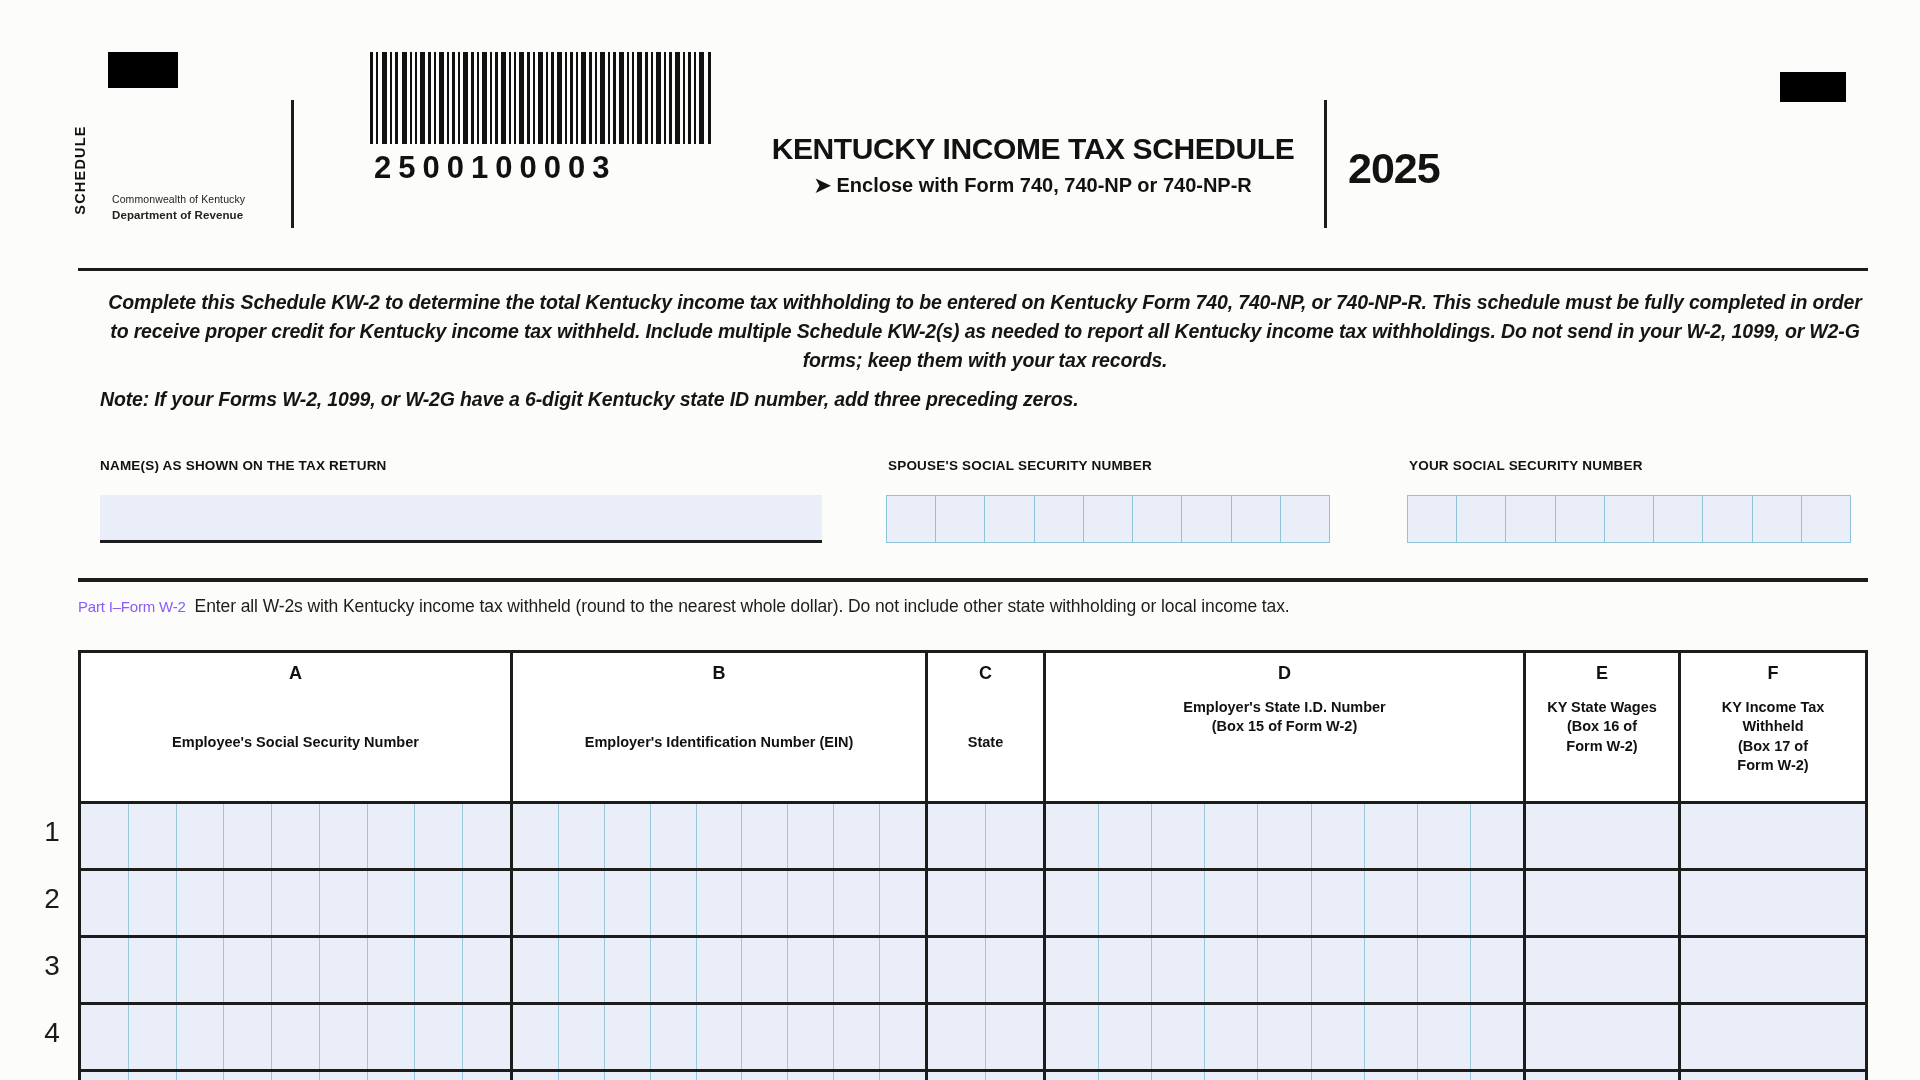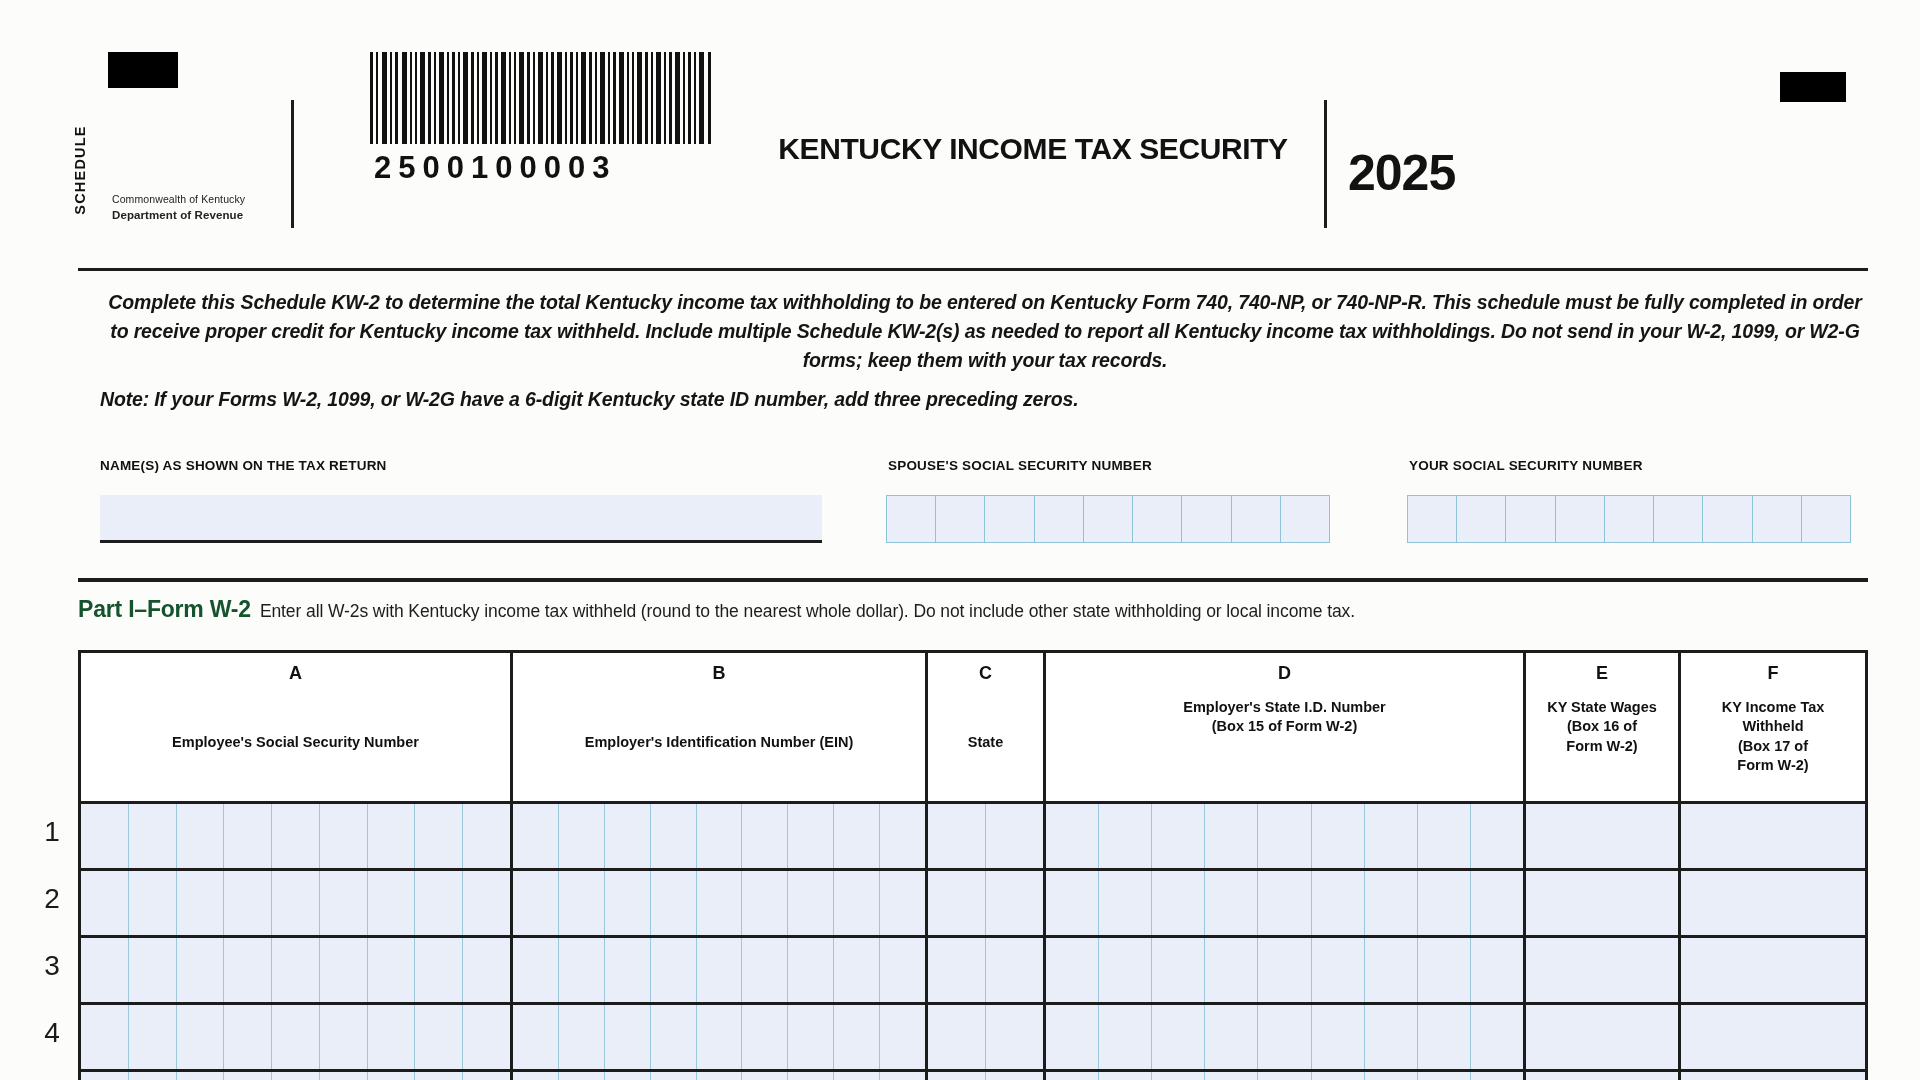--- a/index.html
+++ b/index.html
@@ -125,21 +125,21 @@
     font-size: 20px;
     font-weight: bold;
     margin-top: 7px;
     color: #121212;
     white-space: nowrap;
   }
   .year {
     position: absolute;
     left: 1270px;
     top: 92px;
-    font-size: 50px;
+    font-size: 43px;
     font-weight: bold;
     letter-spacing: -1px;
     color: #121212;
   }
   .hr-thick {
     position: absolute;
     left: 78px;
     top: 268px;
     width: 1790px;
     height: 3px;
@@ -219,23 +219,23 @@
   }
 
   
   .part-line {
     position: absolute;
     left: 78px;
     top: 596px;
     white-space: nowrap;
   }
   .part-title {
-    font-size: 23px;
-    font-weight: bold;
-    color: #14532d;
+    font-size: 15px;
+    font-weight: normal;
+    color: #8b5cf6;
     letter-spacing: -0.2px;
   }
   .part-desc {
     font-size: 17.5px;
     color: #1d1d1d;
     margin-left: 9px;
     letter-spacing: -0.1px;
     text-align: center;
   }
 
@@ -402,21 +402,22 @@
             <rect x="320" y="0" width="3" height="92"></rect>
           <rect x="326" y="0" width="2" height="92"></rect>
             <rect x="331" y="0" width="5" height="92"></rect>
           <rect x="340" y="0" width="3" height="92"></rect>
         </g>
       </svg>
       <div class="barcode-num">2500100003</div>
     </div>
 
     <div class="title-block">
-      <div class="title-main">KENTUCKY INCOME TAX SECURITY</div>
+      <div class="title-main">KENTUCKY INCOME TAX SCHEDULE</div>
+      <div class="title-sub">➤ Enclose with Form 740, 740-NP or 740-NP-R</div>
     </div>
 
     <div class="year">2025</div>
   </div>
 
   <div class="hr-thick"></div>
 
   <div class="instr">Complete this Schedule KW-2 to determine the total Kentucky income tax withholding to be entered on Kentucky Form 740, 740-NP, or 740-NP-R. This schedule must be fully completed in order to receive proper credit for Kentucky income tax withheld.  Include multiple Schedule KW-2(s) as needed to report all Kentucky income tax withholdings. Do not send in your W-2, 1099, or W2-G forms; keep them with your tax records.</div>
   <div class="note">Note: If your Forms W-2, 1099, or W-2G have a 6-digit Kentucky state ID number, add three preceding zeros.</div>
 

